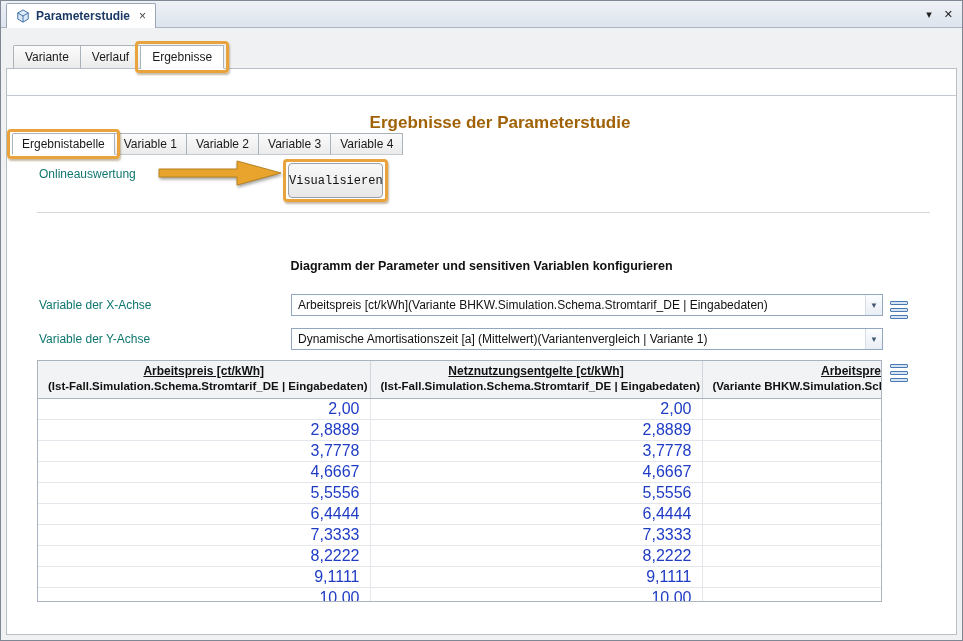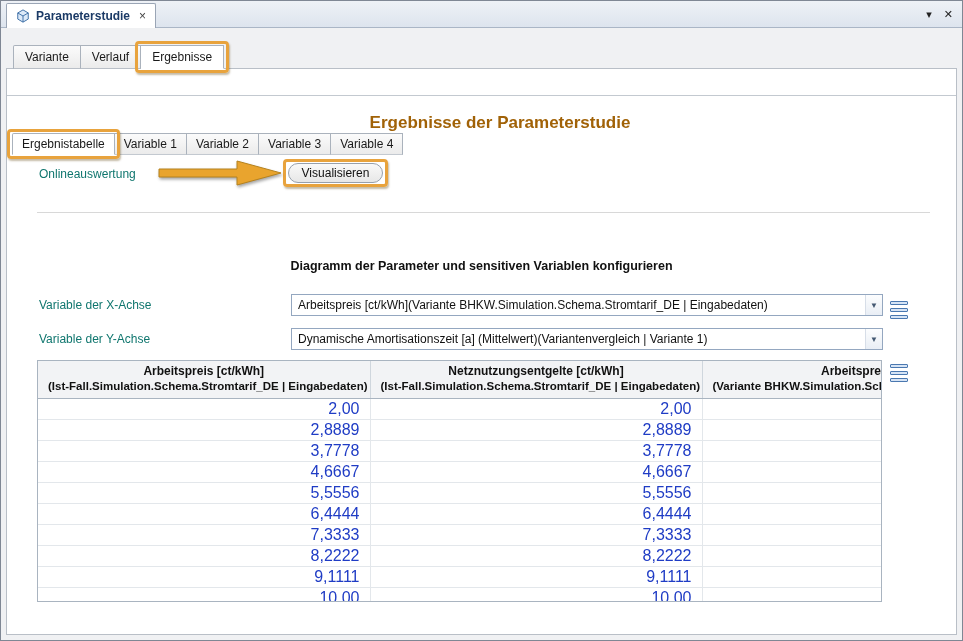--- a/index.html
+++ b/index.html
@@ -38,23 +38,23 @@
   .hl::after { content:""; position:absolute; left:-6px; right:-6px; top:-5px; bottom:-5px;
                border:3px solid var(--annotation,#e8a33d); border-radius:4px;
                box-shadow:1px 2px 2px rgba(90,60,0,.35); pointer-events:none; z-index:6; }
   .anno-arrow { position:absolute; left:156px; top:157px; z-index:6; pointer-events:none;
                 filter:drop-shadow(1px 2px 1.5px rgba(0,0,0,.35)); }
 
   
   .page-title { position:absolute; top:112px; left:0; right:0; text-align:center;
                 font-size:17px; font-weight:bold; color:#a16207; z-index:2;margin-left:37px; }
   .label { position:absolute; font-size:12px; color:#0f766e; z-index:2; }
-  .btn { position:absolute; left:287px; top:162px; width:95px; height:20px; z-index:4;
-         background:linear-gradient(#f9f9f9,#e7e7e7); border:1px solid #97a0ac; border-radius:11px;
-         font-size:12px; font-family:Liberation Sans, sans-serif; color:#111; cursor:pointer; }
+  .btn { position:absolute; left:287px; top:162px; width:95px; height:35px; z-index:4;
+         background:linear-gradient(#f9f9f9,#e7e7e7); border:1px solid #97a0ac; border-radius:4px;
+         font-size:12px; font-family:Liberation Mono, monospace; color:#111; cursor:pointer; }
   .divider { position:absolute; left:36px; right:32px; top:211px; border-top:1px solid #d8d8d8; z-index:2; }
   .config-heading { position:absolute; top:258px; left:0; right:0; text-align:center;
                     font-size:12.5px; font-weight:bold; color:#111; z-index:2; }
 
   .combo { position:absolute; left:290px; width:592px; height:22px; border:1px solid #94a7c0;
            background:#fff; display:flex; align-items:center; cursor:pointer; z-index:2; }
   .combo-text { flex:1; padding:0 6px; font-size:12px; color:#111; white-space:nowrap; overflow:hidden; }
   .combo-arrow { width:17px; align-self:stretch; display:flex; align-items:center; justify-content:center;
                  color:#445972; font-size:8px; border-left:1px solid #d7dee8;
                  background:linear-gradient(#fcfdfe,#e9eef5); }
@@ -64,21 +64,21 @@
   .list-icon span { display:block; height:4px; border:1px solid #4a78b0; background:#d6e4f5; border-radius:1px; }
 
   
   .grid { position:absolute; left:36px; top:359px; width:845px; height:242px;
           border:1px solid #a9b4c0; background:#fff; overflow:hidden; z-index:2; }
   .grid table { border-collapse:collapse; table-layout:fixed; width:845px; }
   .grid thead th { height:37px; background:#f2f3f5; border-right:1px solid #cfd6dd;
                    border-bottom:1px solid #a9b4c0; font-size:12px; font-weight:bold; color:#111;
                    text-align:center; vertical-align:middle; padding:0 2px; cursor:pointer; }
   .grid thead th:last-child { border-right:none; text-align:right; white-space:nowrap; overflow:hidden; }
-  .grid th .h1 { display:block; line-height:15px; white-space:nowrap; overflow:hidden; }
+  .grid th .h1 { display:block; line-height:15px; white-space:nowrap; overflow:hidden;text-decoration:underline; }
   .grid th .h2 { display:block; line-height:15px; font-size:11.5px; white-space:nowrap; overflow:hidden;margin-left:8px; }
   .grid tbody td { height:20px; line-height:20px; border-right:1px solid #e3e7eb;
                    border-bottom:1px solid #e3e7eb; font-size:16px; color:var(--value-blue,#1f3cc5);
                    text-align:right; padding:0 10px 0 2px; white-space:nowrap; overflow:hidden; }
   .grid tbody td:last-child { border-right:none; }
   .grid tbody tr { cursor:default; }
 </style>
 </head>
 <body>
 

